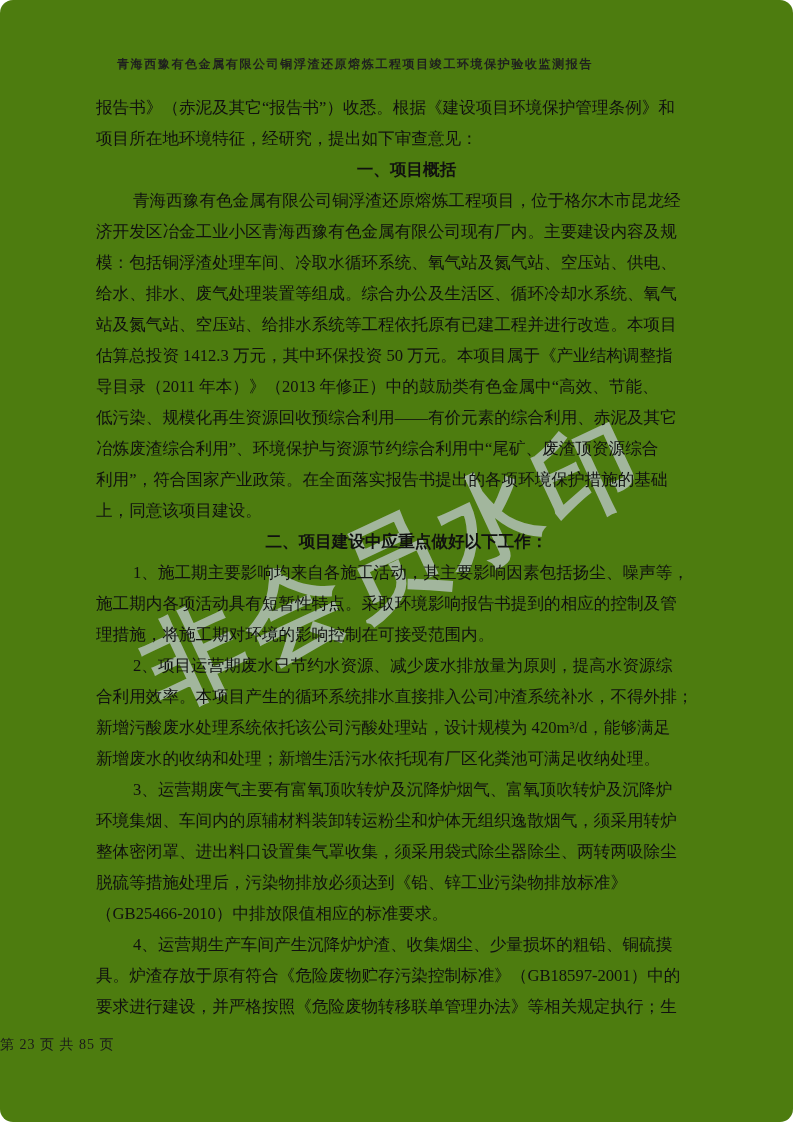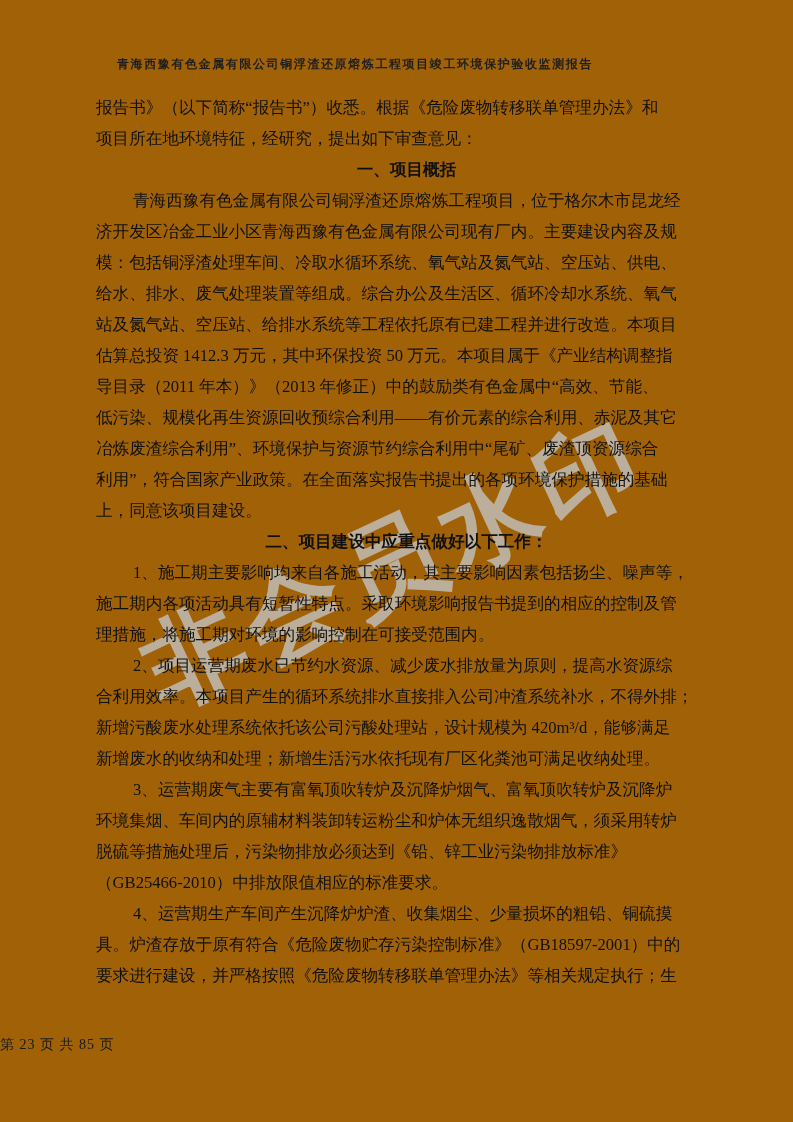--- a/index.html
+++ b/index.html
@@ -1,23 +1,24 @@
 <!DOCTYPE html>
 <html><head>
 <meta charset="utf-8">
 <style>
   html, body { margin: 0; padding: 0; background: #ffffff; }
   .page {
     position: relative;
     width: 793px;
     height: 1122px;
-    background: #a16207;
+    background: #4d7c0f;
     overflow: hidden;
     font-family: "Liberation Serif", serif;
     color: #111111;
+    border-radius: 13px;
   }
   .page-header {
     position: absolute;
     top: 56px;
     left: 117px;
     width: 560px;
     font-size: 12px;
     font-weight: bold;
     letter-spacing: 1.6px;
     color: #1f1f1f;
@@ -68,21 +69,21 @@
 </style>
 </head>
 <body>
 
 <div class="page">
   <div class="page-header">青海西豫有色金属有限公司铜浮渣还原熔炼工程项目竣工环境保护验收监测报告</div>
 
   <div class="watermark">非会员水印</div>
 
   <div class="doc-body" id="doc-body">
-      <div class="line">报告书》（以下简称“报告书”）收悉。根据《危险废物转移联单管理办法》和</div>
+      <div class="line">报告书》（赤泥及其它“报告书”）收悉。根据《建设项目环境保护管理条例》和</div>
       <div class="line">项目所在地环境特征，经研究，提出如下审查意见：</div>
       <div class="line bold indent">一、项目概括</div>
       <div class="line indent">青海西豫有色金属有限公司铜浮渣还原熔炼工程项目，位于格尔木市昆龙经</div>
       <div class="line">济开发区冶金工业小区青海西豫有色金属有限公司现有厂内。主要建设内容及规</div>
       <div class="line">模：包括铜浮渣处理车间、冷取水循环系统、氧气站及氮气站、空压站、供电、</div>
       <div class="line">给水、排水、废气处理装置等组成。综合办公及生活区、循环冷却水系统、氧气</div>
       <div class="line">站及氮气站、空压站、给排水系统等工程依托原有已建工程并进行改造。本项目</div>
       <div class="line">估算总投资 1412.3 万元，其中环保投资 50 万元。本项目属于《产业结构调整指</div>
       <div class="line">导目录（2011 年本）》（2013 年修正）中的鼓励类有色金属中“高效、节能、</div>
       <div class="line">低污染、规模化再生资源回收预综合利用——有价元素的综合利用、赤泥及其它</div>
@@ -92,20 +93,21 @@
       <div class="line bold indent">二、项目建设中应重点做好以下工作：</div>
       <div class="line indent">1、施工期主要影响均来自各施工活动，其主要影响因素包括扬尘、噪声等，</div>
       <div class="line">施工期内各项活动具有短暂性特点。采取环境影响报告书提到的相应的控制及管</div>
       <div class="line">理措施，将施工期对环境的影响控制在可接受范围内。</div>
       <div class="line indent">2、项目运营期废水已节约水资源、减少废水排放量为原则，提高水资源综</div>
       <div class="line">合利用效率。本项目产生的循环系统排水直接排入公司冲渣系统补水，不得外排；</div>
       <div class="line">新增污酸废水处理系统依托该公司污酸处理站，设计规模为 420m³/d，能够满足</div>
       <div class="line">新增废水的收纳和处理；新增生活污水依托现有厂区化粪池可满足收纳处理。</div>
       <div class="line indent">3、运营期废气主要有富氧顶吹转炉及沉降炉烟气、富氧顶吹转炉及沉降炉</div>
       <div class="line">环境集烟、车间内的原辅材料装卸转运粉尘和炉体无组织逸散烟气，须采用转炉</div>
+      <div class="line">整体密闭罩、进出料口设置集气罩收集，须采用袋式除尘器除尘、两转两吸除尘</div>
       <div class="line">脱硫等措施处理后，污染物排放必须达到《铅、锌工业污染物排放标准》</div>
       <div class="line">（GB25466-2010）中排放限值相应的标准要求。</div>
       <div class="line indent">4、运营期生产车间产生沉降炉炉渣、收集烟尘、少量损坏的粗铅、铜硫摸</div>
       <div class="line">具。炉渣存放于原有符合《危险废物贮存污染控制标准》（GB18597-2001）中的</div>
       <div class="line">要求进行建设，并严格按照《危险废物转移联单管理办法》等相关规定执行；生</div>
     </div>
 
   <div class="page-footer">第 23 页 共 85 页</div>
 </div>
 

